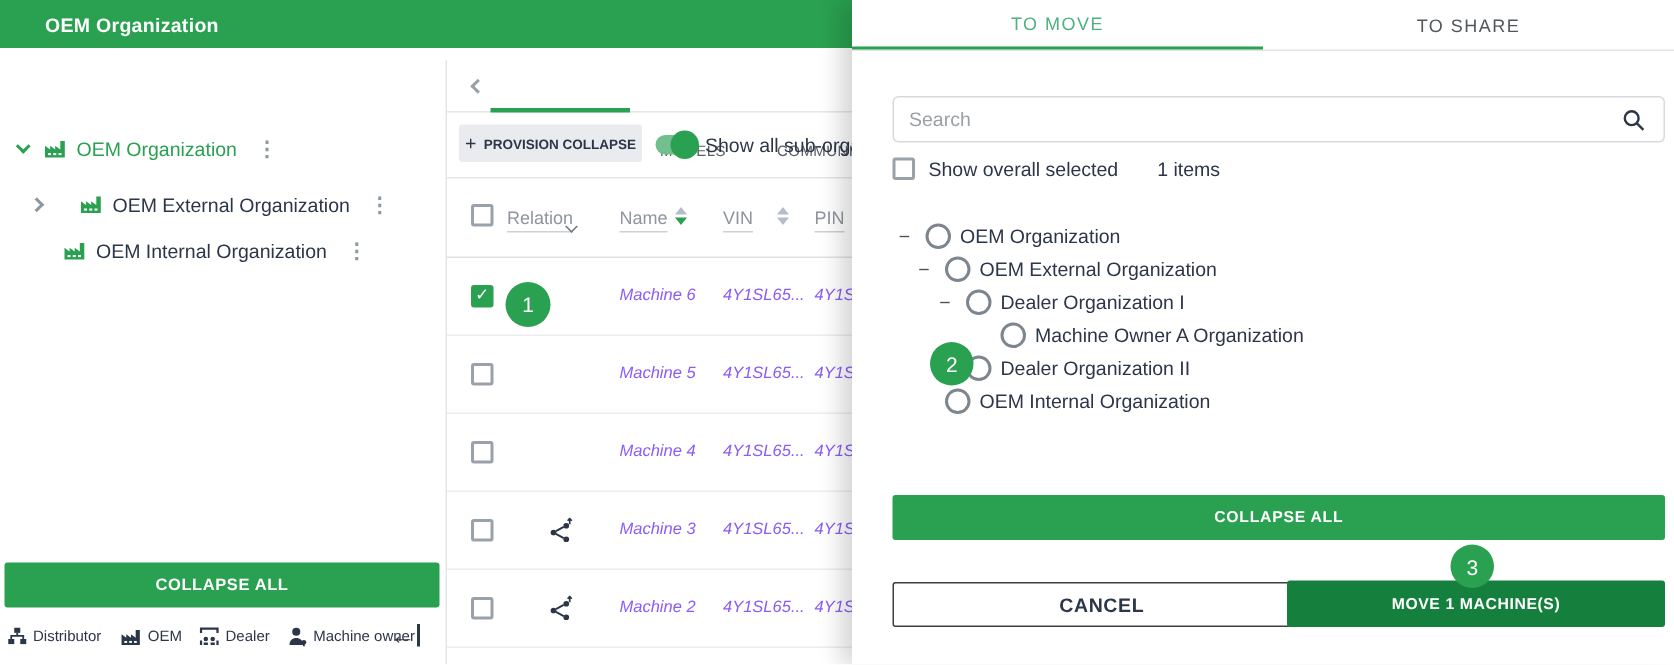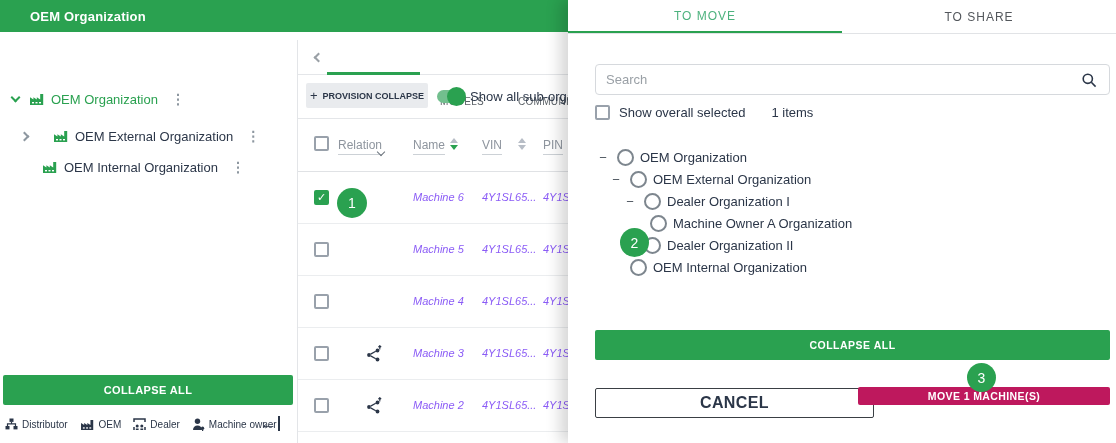--- a/index.html
+++ b/index.html
@@ -98,29 +98,29 @@
   .dtree-row { height:22px; display:flex; align-items:center; position:relative; }
   .exp { width:16px; text-align:center; font-size:13px; color:#4a535c; margin-right:6px; flex:0 0 16px; }
   .radio { width:17px; height:17px; border:2px solid #7d868e; border-radius:50%; background:#fff;
     flex:0 0 17px; position:relative; z-index:2; }
   .radio.selected { border-color:#2aa150; }
   .radio.selected::after { content:""; position:absolute; left:3px; top:3px; width:9px; height:9px;
     border-radius:50%; background:#2aa150; }
   .halo { position:absolute; width:28px; height:28px; border-radius:50%; background:rgba(42,161,80,.16); z-index:1; }
   .dtree-label { font-size:13px; color:#2b3648; margin-left:6px; z-index:2; }
   .pl0 { padding-left:27px; } .pl1 { padding-left:40px; } .pl2 { padding-left:54px; }
-  .pl3 { padding-left:44px;margin-left:16px; }
+  .pl3 { padding-left:77px; }
 
   .collapse-all-dlg { position:absolute; left:27px; top:330px; width:515px; height:30px; background:#2aa150;
     border:none; border-radius:2px; color:#fff; font-weight:bold; font-size:10.5px; letter-spacing:.5px;
     font-family:"Liberation Sans",sans-serif; cursor:pointer; }
   .cancel-btn { position:absolute; left:27px; top:388px; width:279px; height:30px; background:#fff;
-    border:1px solid #3a3f44; border-radius:2px; color:#2b3648; font-weight:bold; font-size:16px;
+    border:1px solid #3a3f44; border-radius:2px; color:#2b3648; font-weight:bold; font-size:13px;
     letter-spacing:.4px; font-family:"Liberation Sans",sans-serif; cursor:pointer; }
-  .move-btn { position:absolute; left:290px; top:387px; width:252px; height:18px; background:#be185d;
+  .move-btn { position:absolute; left:290px; top:387px; width:252px; height:31px; background:#15803d;
     border:none; border-radius:2px; color:#fff; font-weight:bold; font-size:10.5px; letter-spacing:.4px;
     font-family:"Liberation Sans",sans-serif; cursor:pointer; }
 
   
   .badge { position:absolute; z-index:20; background:#2aa150; border-radius:50%; color:#fff;
     display:flex; align-items:center; justify-content:center; font-size:14px; }
   .badge1 { left:337px; top:188px; width:30px; height:30px; }
   .badge2 { left:620px; top:228px; width:29px; height:29px; }
   .badge3 { left:967px; top:363px; width:29px; height:29px; }
 </style>

